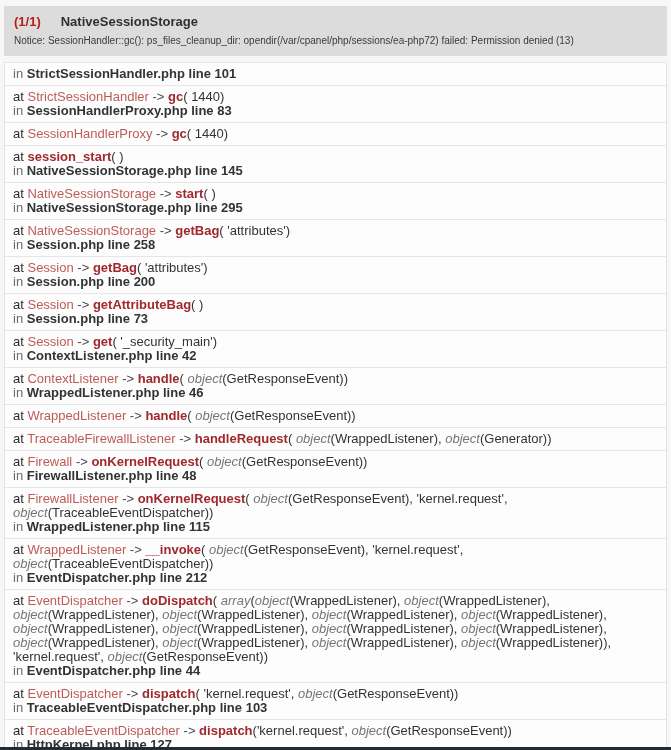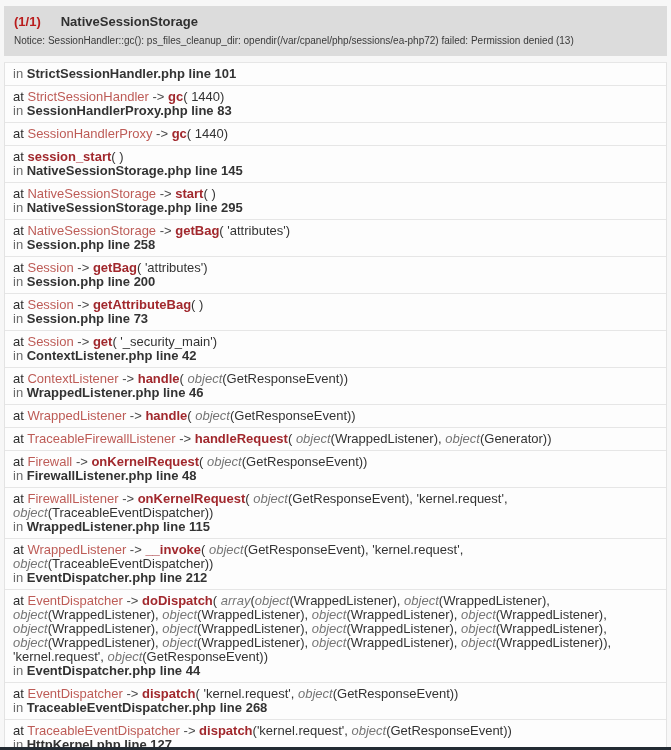--- a/index.html
+++ b/index.html
@@ -133,21 +133,21 @@
       <div class="frame">
         <div class="line at-line"><span class="lbl at-lbl">at </span><span class="seg-c">WrappedListener</span><span class="seg-o"> -&gt; </span><span class="seg-m">__invoke</span><span class="seg-p">( </span><span class="seg-k">object</span><span class="seg-p">(GetResponseEvent), 'kernel.request', </span><span class="seg-k">object</span><span class="seg-p">(TraceableEventDispatcher))</span></div>
         <div class="line in-line"><span class="lbl in-lbl">in </span><span class="file">EventDispatcher.php line 212</span></div>
       </div>
       <div class="frame">
         <div class="line at-line"><span class="lbl at-lbl">at </span><span class="seg-c">EventDispatcher</span><span class="seg-o"> -&gt; </span><span class="seg-m">doDispatch</span><span class="seg-p">( </span><span class="seg-k">array</span><span class="seg-p">(</span><span class="seg-k">object</span><span class="seg-p">(WrappedListener), </span><span class="seg-k">object</span><span class="seg-p">(WrappedListener), </span><span class="seg-k">object</span><span class="seg-p">(WrappedListener), </span><span class="seg-k">object</span><span class="seg-p">(WrappedListener), </span><span class="seg-k">object</span><span class="seg-p">(WrappedListener), </span><span class="seg-k">object</span><span class="seg-p">(WrappedListener), </span><span class="seg-k">object</span><span class="seg-p">(WrappedListener), </span><span class="seg-k">object</span><span class="seg-p">(WrappedListener), </span><span class="seg-k">object</span><span class="seg-p">(WrappedListener), </span><span class="seg-k">object</span><span class="seg-p">(WrappedListener), </span><span class="seg-k">object</span><span class="seg-p">(WrappedListener), </span><span class="seg-k">object</span><span class="seg-p">(WrappedListener), </span><span class="seg-k">object</span><span class="seg-p">(WrappedListener), </span><span class="seg-k">object</span><span class="seg-p">(WrappedListener)), 'kernel.request', </span><span class="seg-k">object</span><span class="seg-p">(GetResponseEvent))</span></div>
         <div class="line in-line"><span class="lbl in-lbl">in </span><span class="file">EventDispatcher.php line 44</span></div>
       </div>
       <div class="frame">
         <div class="line at-line"><span class="lbl at-lbl">at </span><span class="seg-c">EventDispatcher</span><span class="seg-o"> -&gt; </span><span class="seg-m">dispatch</span><span class="seg-p">( 'kernel.request', </span><span class="seg-k">object</span><span class="seg-p">(GetResponseEvent))</span></div>
-        <div class="line in-line"><span class="lbl in-lbl">in </span><span class="file">TraceableEventDispatcher.php line 268</span></div>
+        <div class="line in-line"><span class="lbl in-lbl">in </span><span class="file">TraceableEventDispatcher.php line 103</span></div>
       </div>
       <div class="frame">
         <div class="line at-line"><span class="lbl at-lbl">at </span><span class="seg-c">TraceableEventDispatcher</span><span class="seg-o"> -&gt; </span><span class="seg-m">dispatch</span><span class="seg-p">('kernel.request', </span><span class="seg-k">object</span><span class="seg-p">(GetResponseEvent))</span></div>
         <div class="line in-line"><span class="lbl in-lbl">in </span><span class="file">HttpKernel.php line 127</span></div>
       </div>
       <div class="frame">
         <div class="line at-line"><span class="lbl at-lbl">at </span><span class="seg-c">HttpKernel</span><span class="seg-o"> -&gt; </span><span class="seg-m">handleRaw</span><span class="seg-p">( </span><span class="seg-k">object</span><span class="seg-p">(Request), 1)</span></div>
       </div>
     </div>
 </div>

